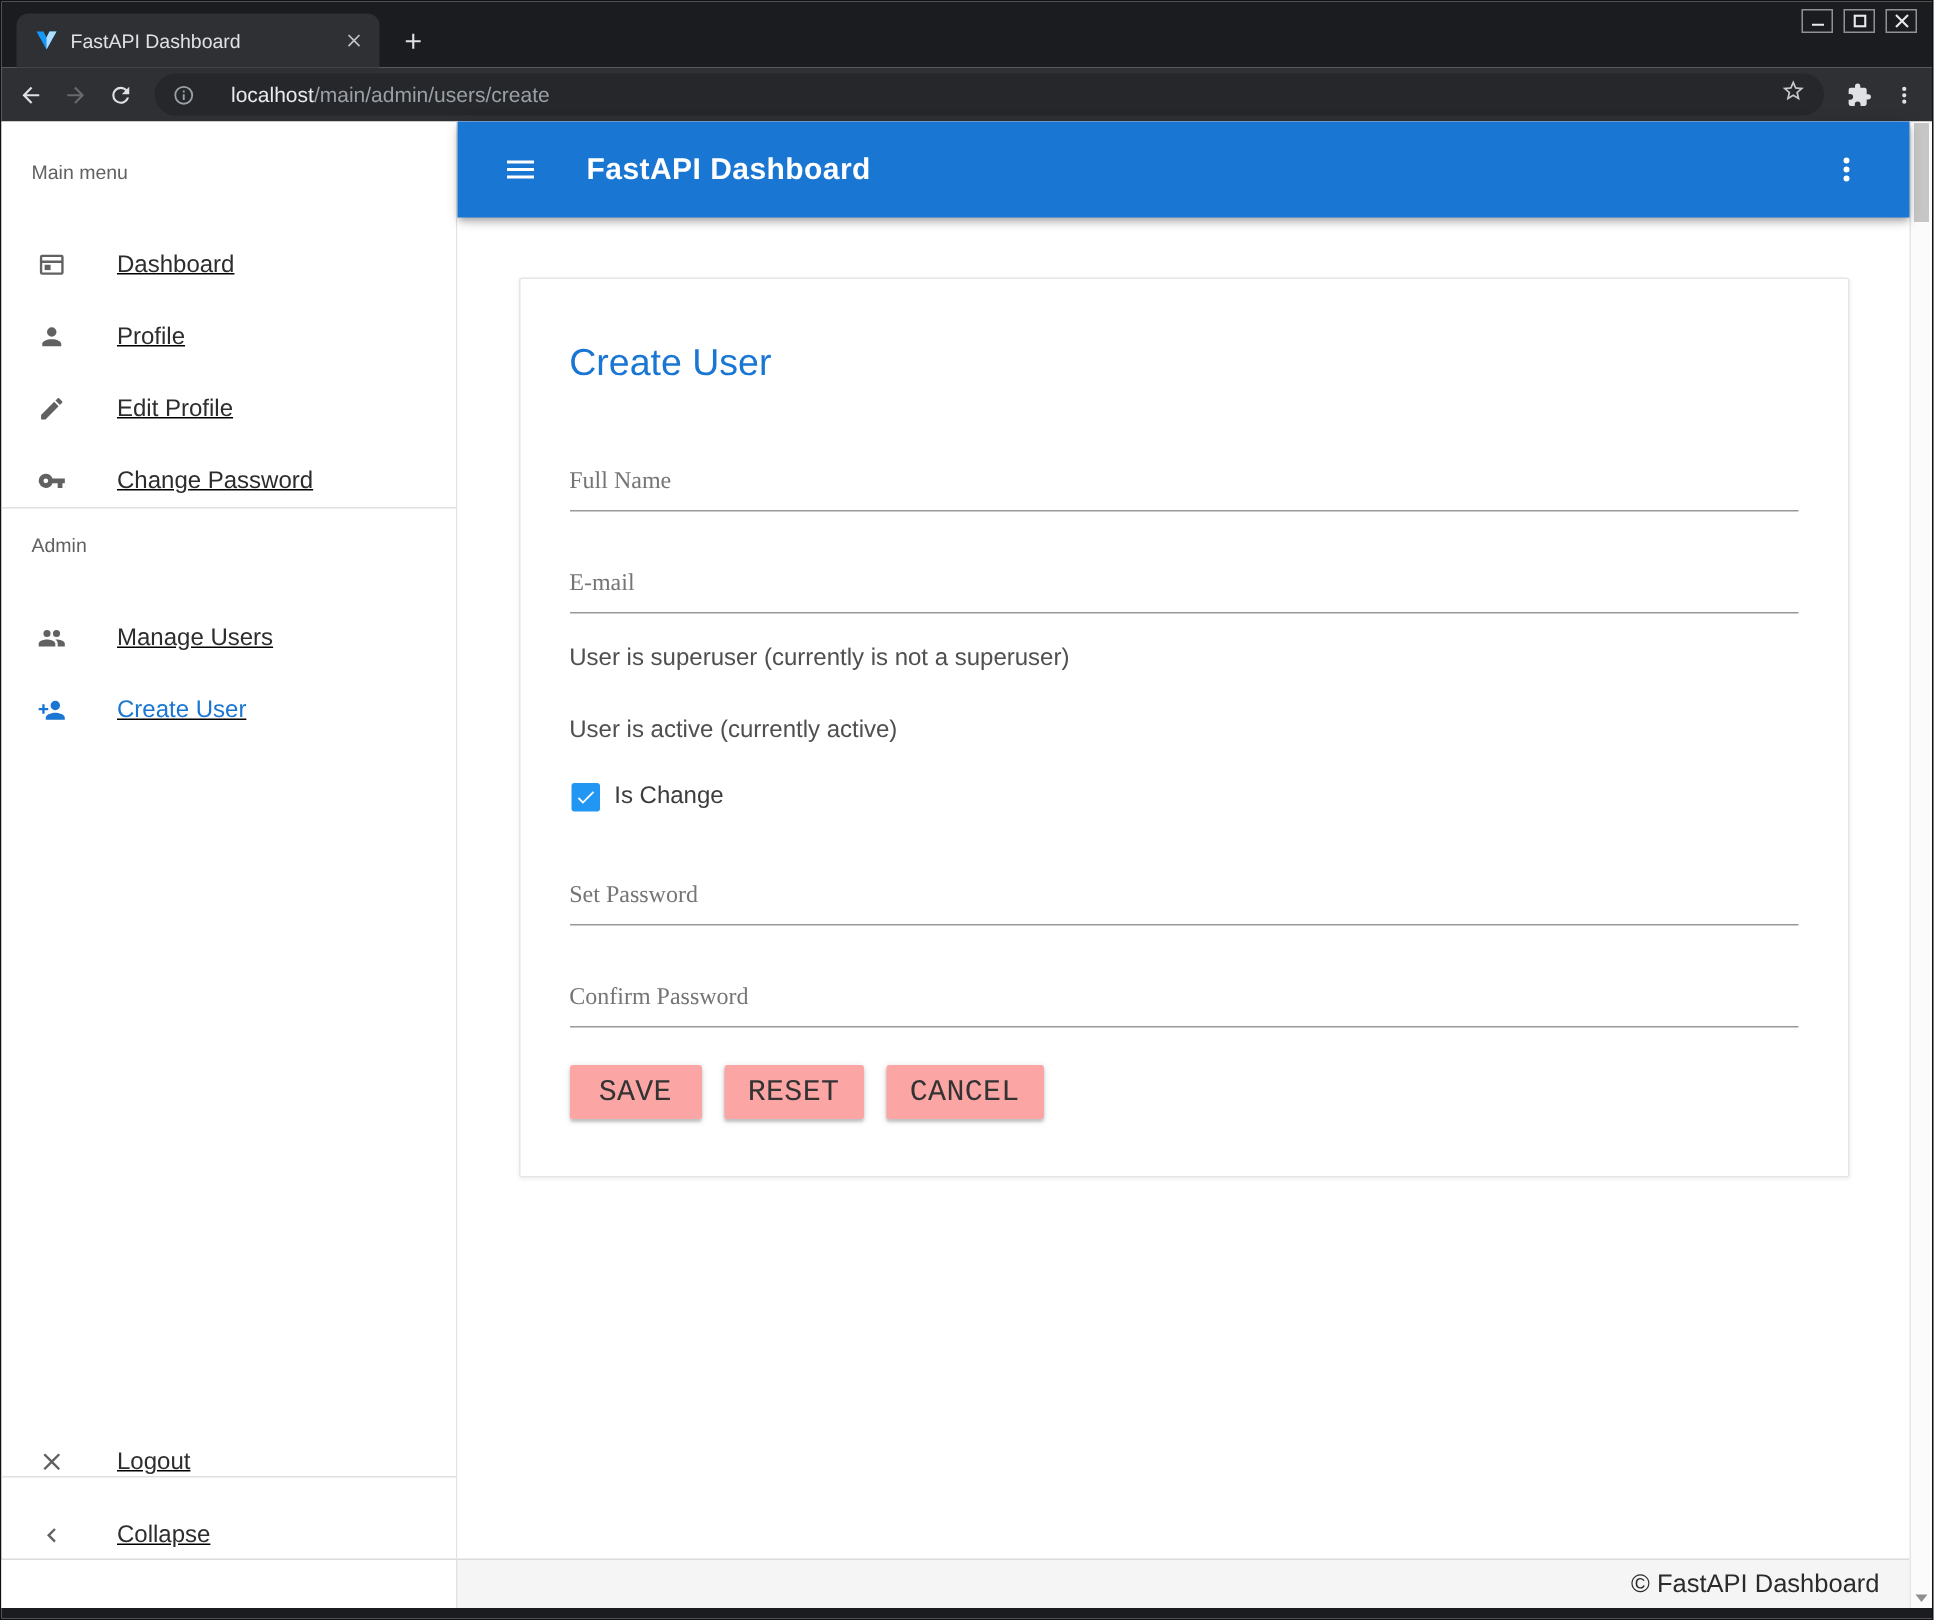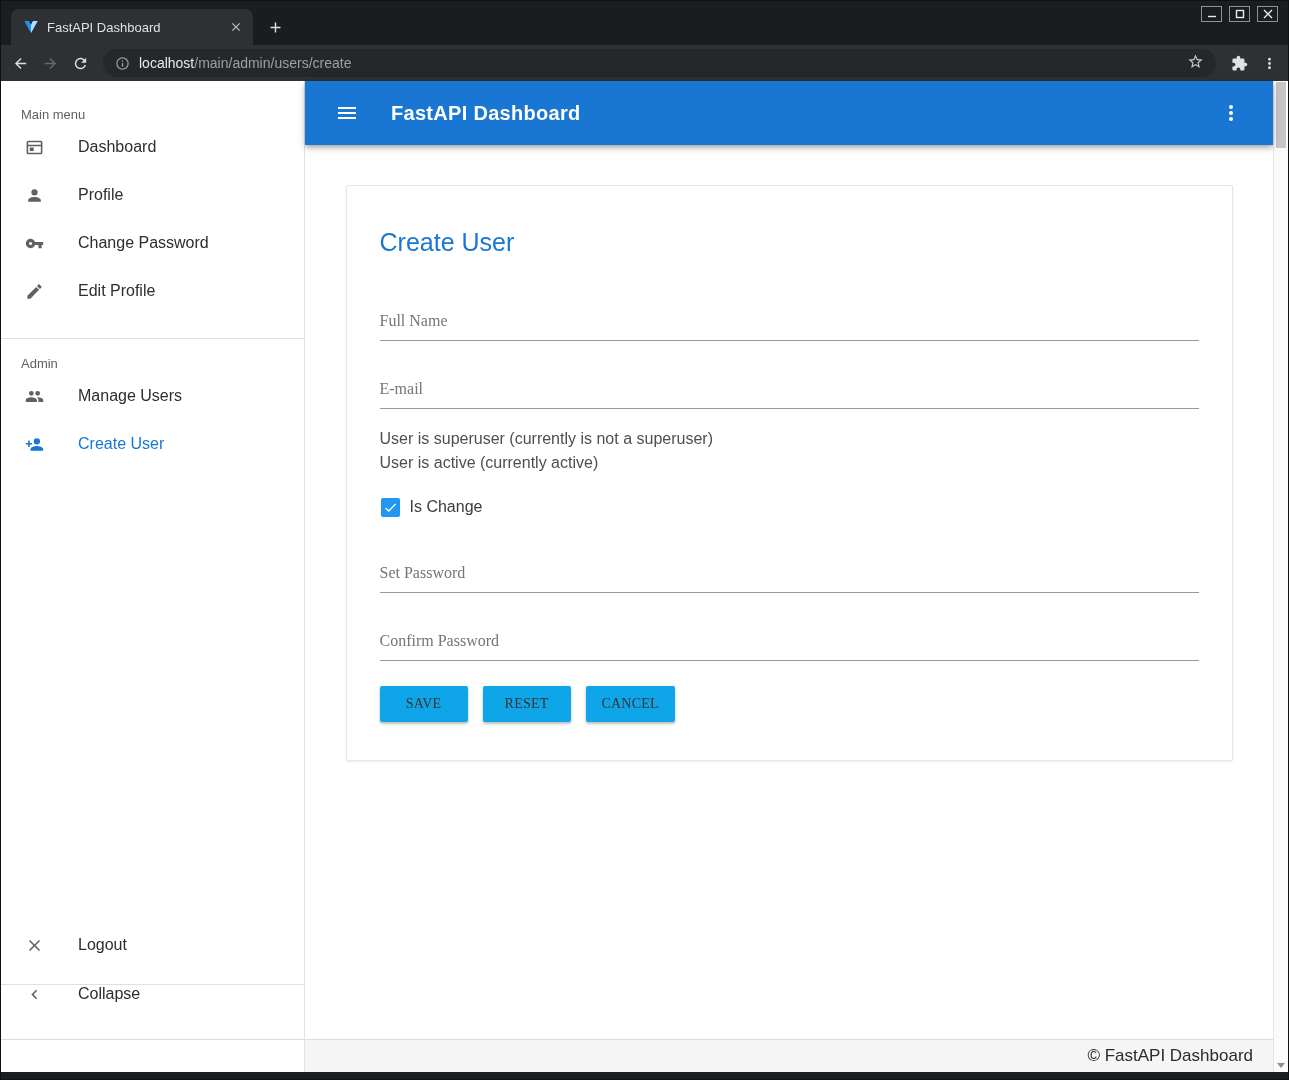--- a/index.html
+++ b/index.html
@@ -16,35 +16,35 @@
   .tab-close { width:18px; height:18px; display:flex; align-items:center; justify-content:center; border-radius:50%; color:#bdc1c6; }
   .new-tab { width:28px; height:28px; margin:0 0 4px 8px; display:flex; align-items:center; justify-content:center; }
   .win-controls { position:absolute; right:10px; top:5px; display:flex; gap:7px; }
   .win-btn { width:21px; height:16px; border:1px solid #8f9194; display:flex; align-items:center; justify-content:center; }
 
   
   .toolbar { flex:0 0 36px; background:#2e3033; display:flex; align-items:center; padding:0 6px; gap:4px; }
   .nav-icon { width:26px; height:26px; display:flex; align-items:center; justify-content:center; border-radius:50%; }
   .nav-icon svg { width:17px; height:17px; fill:#dfe1e5; }
   .nav-icon.disabled svg { fill:#66696d; }
-  .urlbox { flex:1; height:28px; background:#26272a; border-radius:14px; display:flex; align-items:center; margin:0 6px; padding:0 12px; gap:9px; }
+  .urlbox { flex:1; height:28px; background:#26272a; border-radius:14px; display:flex; align-items:center; margin:0 6px; padding:0 12px; gap:24px; }
   .urlbox svg { width:15px; height:15px; fill:#9aa0a6; flex:0 0 15px; }
   .url-text { flex:1; font-size:14px; color:#9aa0a6; white-space:nowrap; overflow:hidden; }
   .url-host { color:#e8eaed; }
   .urlbox .star svg { fill:#c7cacd; width:17px; height:17px; }
 
   
   .viewport { flex:1; display:flex; min-height:0; }
   .page-area { flex:1; display:flex; flex-direction:column; min-width:0; }
   .page-top { flex:1; display:flex; min-height:0; }
 
   
   .sidebar { flex:0 0 304px; background:#fff; border-right:1px solid #e2e2e2; display:flex; flex-direction:column; padding-top:9px; }
   .subheader { height:48px; display:flex; align-items:center; padding:0 20px; color:#616161; font-size:13px; }
-  .side-item { height:48px; display:flex; align-items:flex-start; padding:0 16px 0 24px; cursor:pointer; }
+  .side-item { height:48px; display:flex; align-items:flex-end; padding:0 16px 0 24px; cursor:pointer;text-decoration:underline; }
   .s-icon { width:19px; height:19px; flex:0 0 19px; color:#616161; margin-right:34px; }
   .s-icon svg { width:19px; height:19px; display:block; }
   .s-label { font-size:16px; color:#2d2d2d; }
   .side-item.active .s-icon { color:#1976d2; }
   .side-item.active .s-label { color:#1976d2; }
   .divider { height:1px; background:#e0e0e0; flex:0 0 1px; }
   .div-m { margin-top:8px; }
   .side-spacer { flex:1; }
   .side-bottom-pad { flex:0 0 6px; }
 
@@ -62,28 +62,28 @@
   .card-title { color:#1976d2; font-size:25px; font-weight:400; line-height:32px; }
   .tf { border-bottom:1px solid #999; }
   .tf-1 { margin-top:51px; }
   .tf-2 { margin-top:36px; }
   .tf-3 { margin-top:30px; }
   .tf-4 { margin-top:36px; }
   .tf input { width:100%; border:none; outline:none; background:transparent; font-family:Liberation Serif, serif; font-size:16px; line-height:24px; padding:0 0 7px; color:#333; }
   .tf input::placeholder { color:#757575; opacity:1; }
   .hint { font-size:16px; line-height:24px; color:#4f4f4f; }
   .hint-1 { margin-top:18px; }
-  .hint-2 { margin-top:0; }
+  .hint-2 { margin-top:24px; }
   .cb-row { margin-top:8px; height:48px; display:flex; align-items:center; padding-left:1px; cursor:pointer; }
   .cb { width:19px; height:19px; border:2px solid #6f6f6f; border-radius:2px; flex:0 0 19px; }
   .cb.checked { border:none; background:#2196f3; display:flex; align-items:center; justify-content:center; }
   .cb.checked svg { width:15px; height:15px; fill:#fff; }
   .cb-label { font-size:16px; color:#3c3c3c; margin-left:10px; }
   .btn-row { margin-top:25px; display:flex; gap:15px; }
-  .btn { min-width:88px; height:36px; background:#0ea5e9; border:none; border-radius:2px; font-family:Liberation Serif, serif; font-size:14px; color:#333; letter-spacing:.2px; padding:0 16px; cursor:pointer; box-shadow:0 2px 2px 0 rgba(0,0,0,.18),0 1px 5px 0 rgba(0,0,0,.12); }
+  .btn { min-width:88px; height:36px; background:#fca5a5; border:none; border-radius:2px; font-family:Liberation Mono, monospace; font-size:20px; color:#333; letter-spacing:.2px; padding:0 16px; cursor:pointer; box-shadow:0 2px 2px 0 rgba(0,0,0,.18),0 1px 5px 0 rgba(0,0,0,.12); }
 
   
   .footer { flex:0 0 33px; border-top:1px solid #dcdcdc; display:flex; align-items:center; background:#f5f5f5; }
   .footer-side { width:304px; align-self:stretch; background:#fff; border-right:1px solid #e2e2e2; }
   .footer-text { flex:1; text-align:right; padding-right:20px; font-size:17px; color:#2b2b2b; }
 
   
   .scrollbar { flex:0 0 15px; background:#fbfbfb; border-left:1px solid #e6e6e6; position:relative; }
   .scroll-thumb { position:absolute; top:1px; left:2px; right:2px; height:66px; background:#c6c6c6; }
   .scroll-arrow { position:absolute; bottom:4px; left:3px; width:0; height:0; border-left:4px solid transparent; border-right:4px solid transparent; border-top:5px solid #8f8f8f; }
@@ -196,33 +196,33 @@
               <svg viewBox="0 0 24 24">
                   <path fill="currentColor" d="M12,4A4,4 0 0,1 16,8A4,4 0 0,1 12,12A4,4 0 0,1 8,8A4,4 0 0,1 12,4M12,14C16.42,14 20,15.79 20,18V20H4V18C4,15.79 7.58,14 12,14Z"></path>
                 </svg>
             </span>
             <span class="s-label">Profile</span>
           </div>
 
           <div class="side-item">
             <span class="s-icon">
               <svg viewBox="0 0 24 24">
+                  <path fill="currentColor" d="M20.71,7.04C21.1,6.65 21.1,6 20.71,5.63L18.37,3.29C18,2.9 17.35,2.9 16.96,3.29L15.12,5.12L18.87,8.87M3,17.25V21H6.75L17.81,9.93L14.06,6.18L3,17.25Z"></path>
+                </svg>
+            </span>
+            <span class="s-label">Edit Profile</span>
+          </div>
+
+          <div class="side-item">
+            <span class="s-icon">
+              <svg viewBox="0 0 24 24">
                   <path fill="currentColor" d="M7,14A2,2 0 0,1 5,12A2,2 0 0,1 7,10A2,2 0 0,1 9,12A2,2 0 0,1 7,14M12.65,10C11.83,7.67 9.61,6 7,6A6,6 0 0,0 1,12A6,6 0 0,0 7,18C9.61,18 11.83,16.33 12.65,14H17V18H21V14H23V10H12.65Z"></path>
                 </svg>
             </span>
             <span class="s-label">Change Password</span>
-          </div>
-
-          <div class="side-item">
-            <span class="s-icon">
-              <svg viewBox="0 0 24 24">
-                  <path fill="currentColor" d="M20.71,7.04C21.1,6.65 21.1,6 20.71,5.63L18.37,3.29C18,2.9 17.35,2.9 16.96,3.29L15.12,5.12L18.87,8.87M3,17.25V21H6.75L17.81,9.93L14.06,6.18L3,17.25Z"></path>
-                </svg>
-            </span>
-            <span class="s-label">Edit Profile</span>
           </div>
 
           <div class="divider div-m"></div>
           <div class="subheader">Admin</div>
 
           <div class="side-item">
             <span class="s-icon">
               <svg viewBox="0 0 24 24">
                   <path fill="currentColor" d="M16,13C15.71,13 15.38,13 15.03,13.05C16.19,13.89 17,15 17,16.5V19H23V16.5C23,14.17 18.33,13 16,13M8,13C5.67,13 1,14.17 1,16.5V19H15V16.5C15,14.17 10.33,13 8,13M8,11A3,3 0 0,0 11,8A3,3 0 0,0 8,5A3,3 0 0,0 5,8A3,3 0 0,0 8,11M16,11A3,3 0 0,0 19,8A3,3 0 0,0 16,5A3,3 0 0,0 13,8A3,3 0 0,0 16,11Z"></path>
                 </svg>

